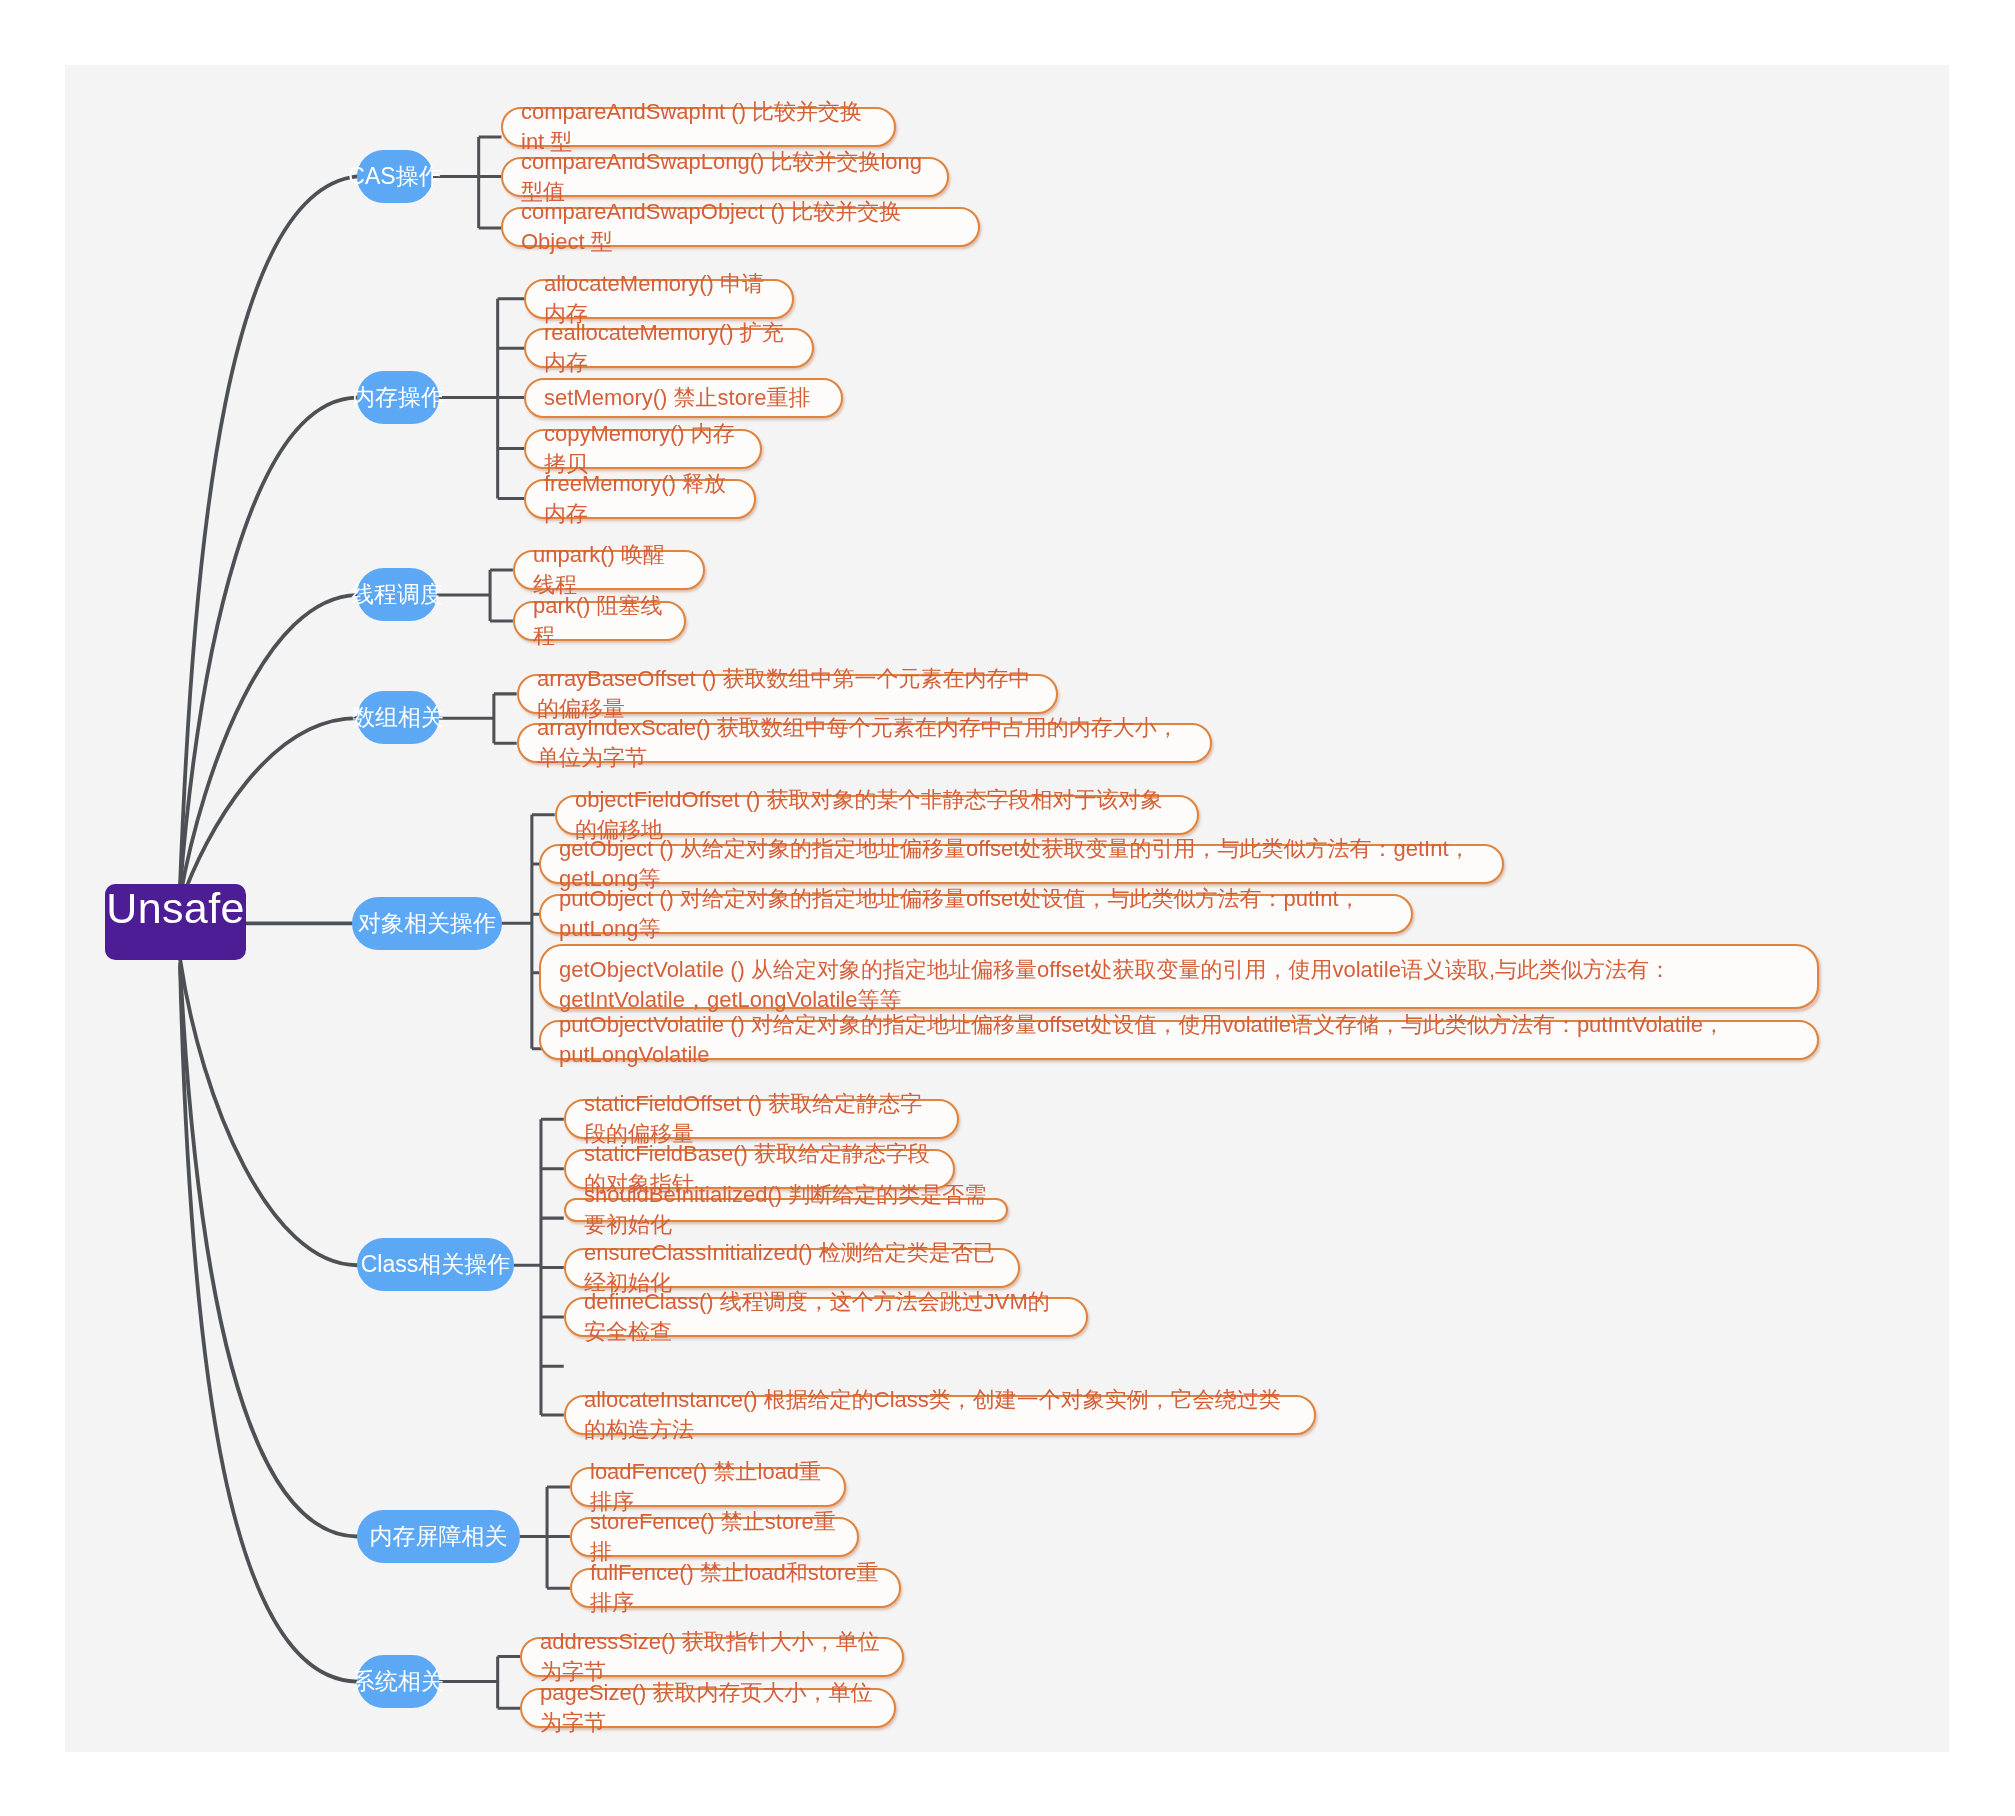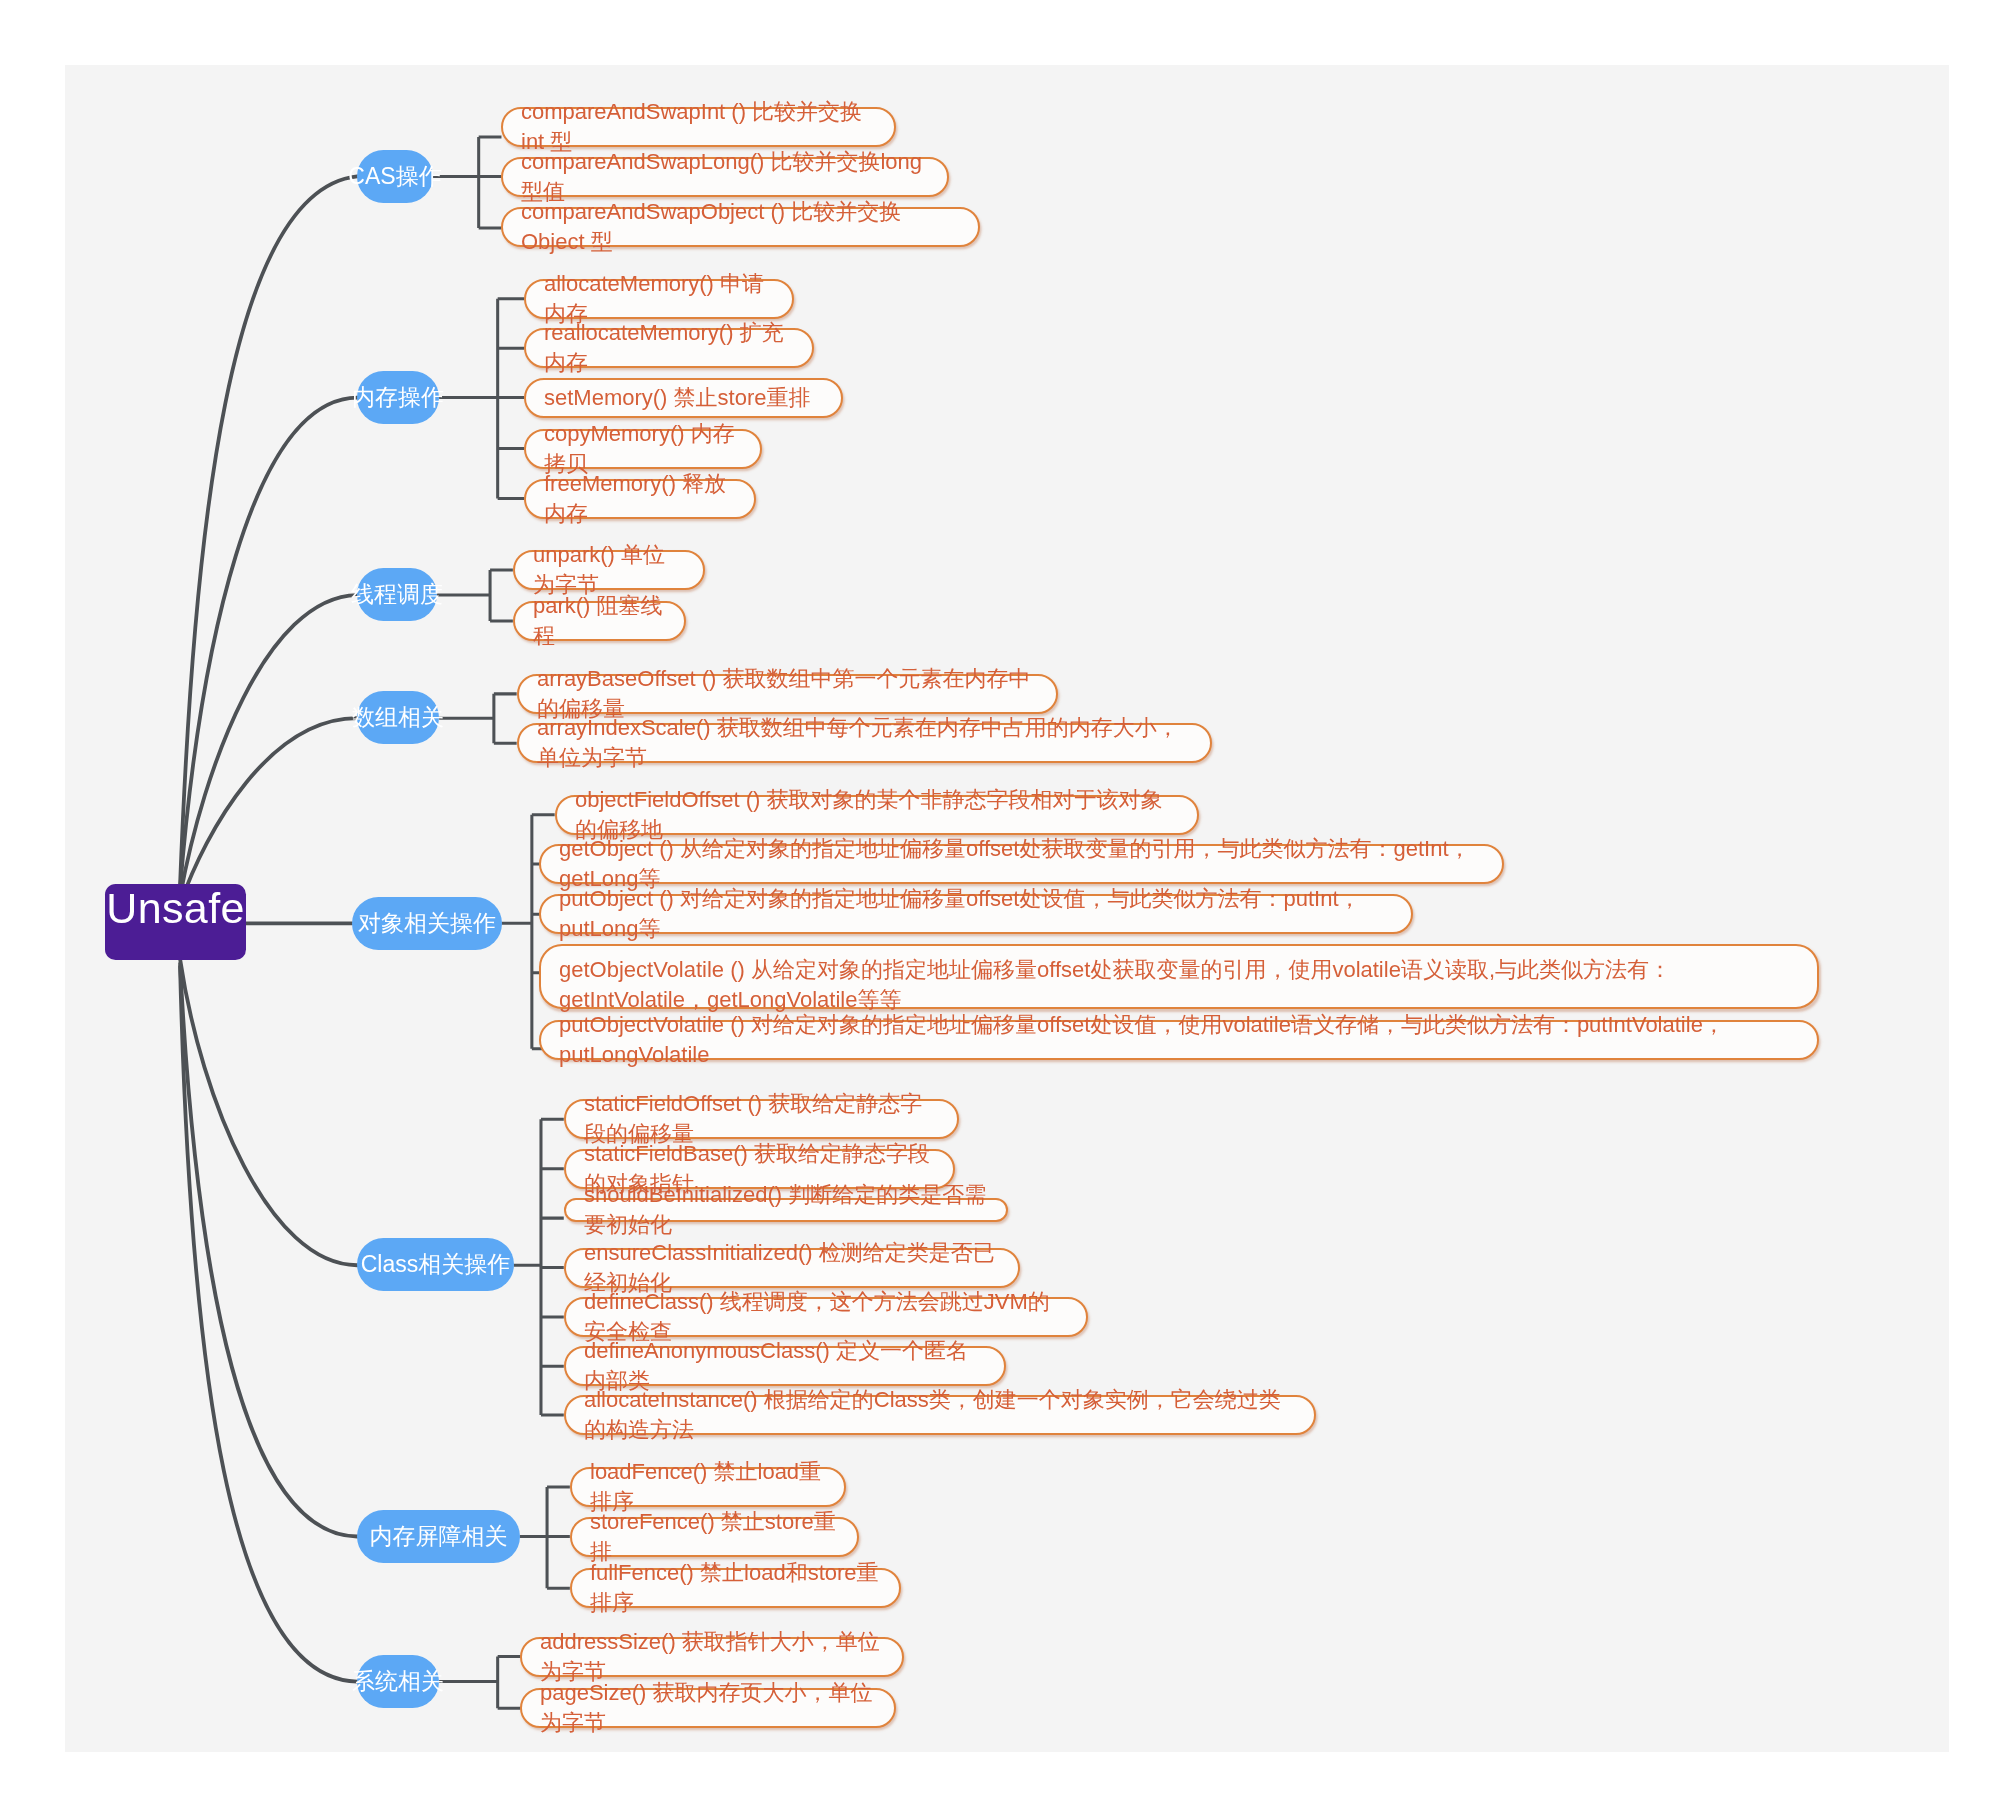--- a/index.html
+++ b/index.html
@@ -157,21 +157,21 @@
     <span>copyMemory() 内存拷贝</span>
   </div>
   <div class="leaf-node" style="left:524px; top:479px; width:232px; height:40px;">
     <span>freeMemory() 释放内存</span>
   </div>
 
   <div class="branch-node" style="left:357px; top:568px; width:80px; height:53px;">
     <span>线程调度</span>
   </div>
   <div class="leaf-node" style="left:513px; top:550px; width:192px; height:40px;">
-    <span>unpark() 单位为字节</span>
+    <span>unpark() 唤醒线程</span>
   </div>
   <div class="leaf-node" style="left:513px; top:601px; width:173px; height:40px;">
     <span>park() 阻塞线程</span>
   </div>
 
   <div class="branch-node" style="left:357px; top:691px; width:82px; height:53px;">
     <span>数组相关</span>
   </div>
   <div class="leaf-node" style="left:517px; top:674px; width:541px; height:40px;">
     <span>arrayBaseOffset () 获取数组中第一个元素在内存中的偏移量</span>
@@ -213,23 +213,20 @@
   </div>
   <div class="leaf-node" style="left:564px; top:1198px; width:444px; height:24px;">
     <span>shouldBeInitialized()  判断给定的类是否需要初始化</span>
   </div>
   <div class="leaf-node" style="left:564px; top:1248px; width:456px; height:40px;">
     <span>ensureClassInitialized()  检测给定类是否已经初始化</span>
   </div>
   <div class="leaf-node" style="left:564px; top:1297px; width:524px; height:40px;">
     <span>defineClass() 线程调度，这个方法会跳过JVM的安全检查</span>
   </div>
-  <div class="leaf-node" style="left:564px; top:1346px; width:442px; height:40px;">
-    <span>defineAnonymousClass()  定义一个匿名内部类</span>
-  </div>
   <div class="leaf-node" style="left:564px; top:1395px; width:752px; height:40px;">
     <span>allocateInstance()  根据给定的Class类，创建一个对象实例，它会绕过类的构造方法</span>
   </div>
 
   <div class="branch-node" style="left:357px; top:1510px; width:163px; height:53px;">
     <span>内存屏障相关</span>
   </div>
   <div class="leaf-node" style="left:570px; top:1467px; width:276px; height:40px;">
     <span>loadFence() 禁止load重排序</span>
   </div>

